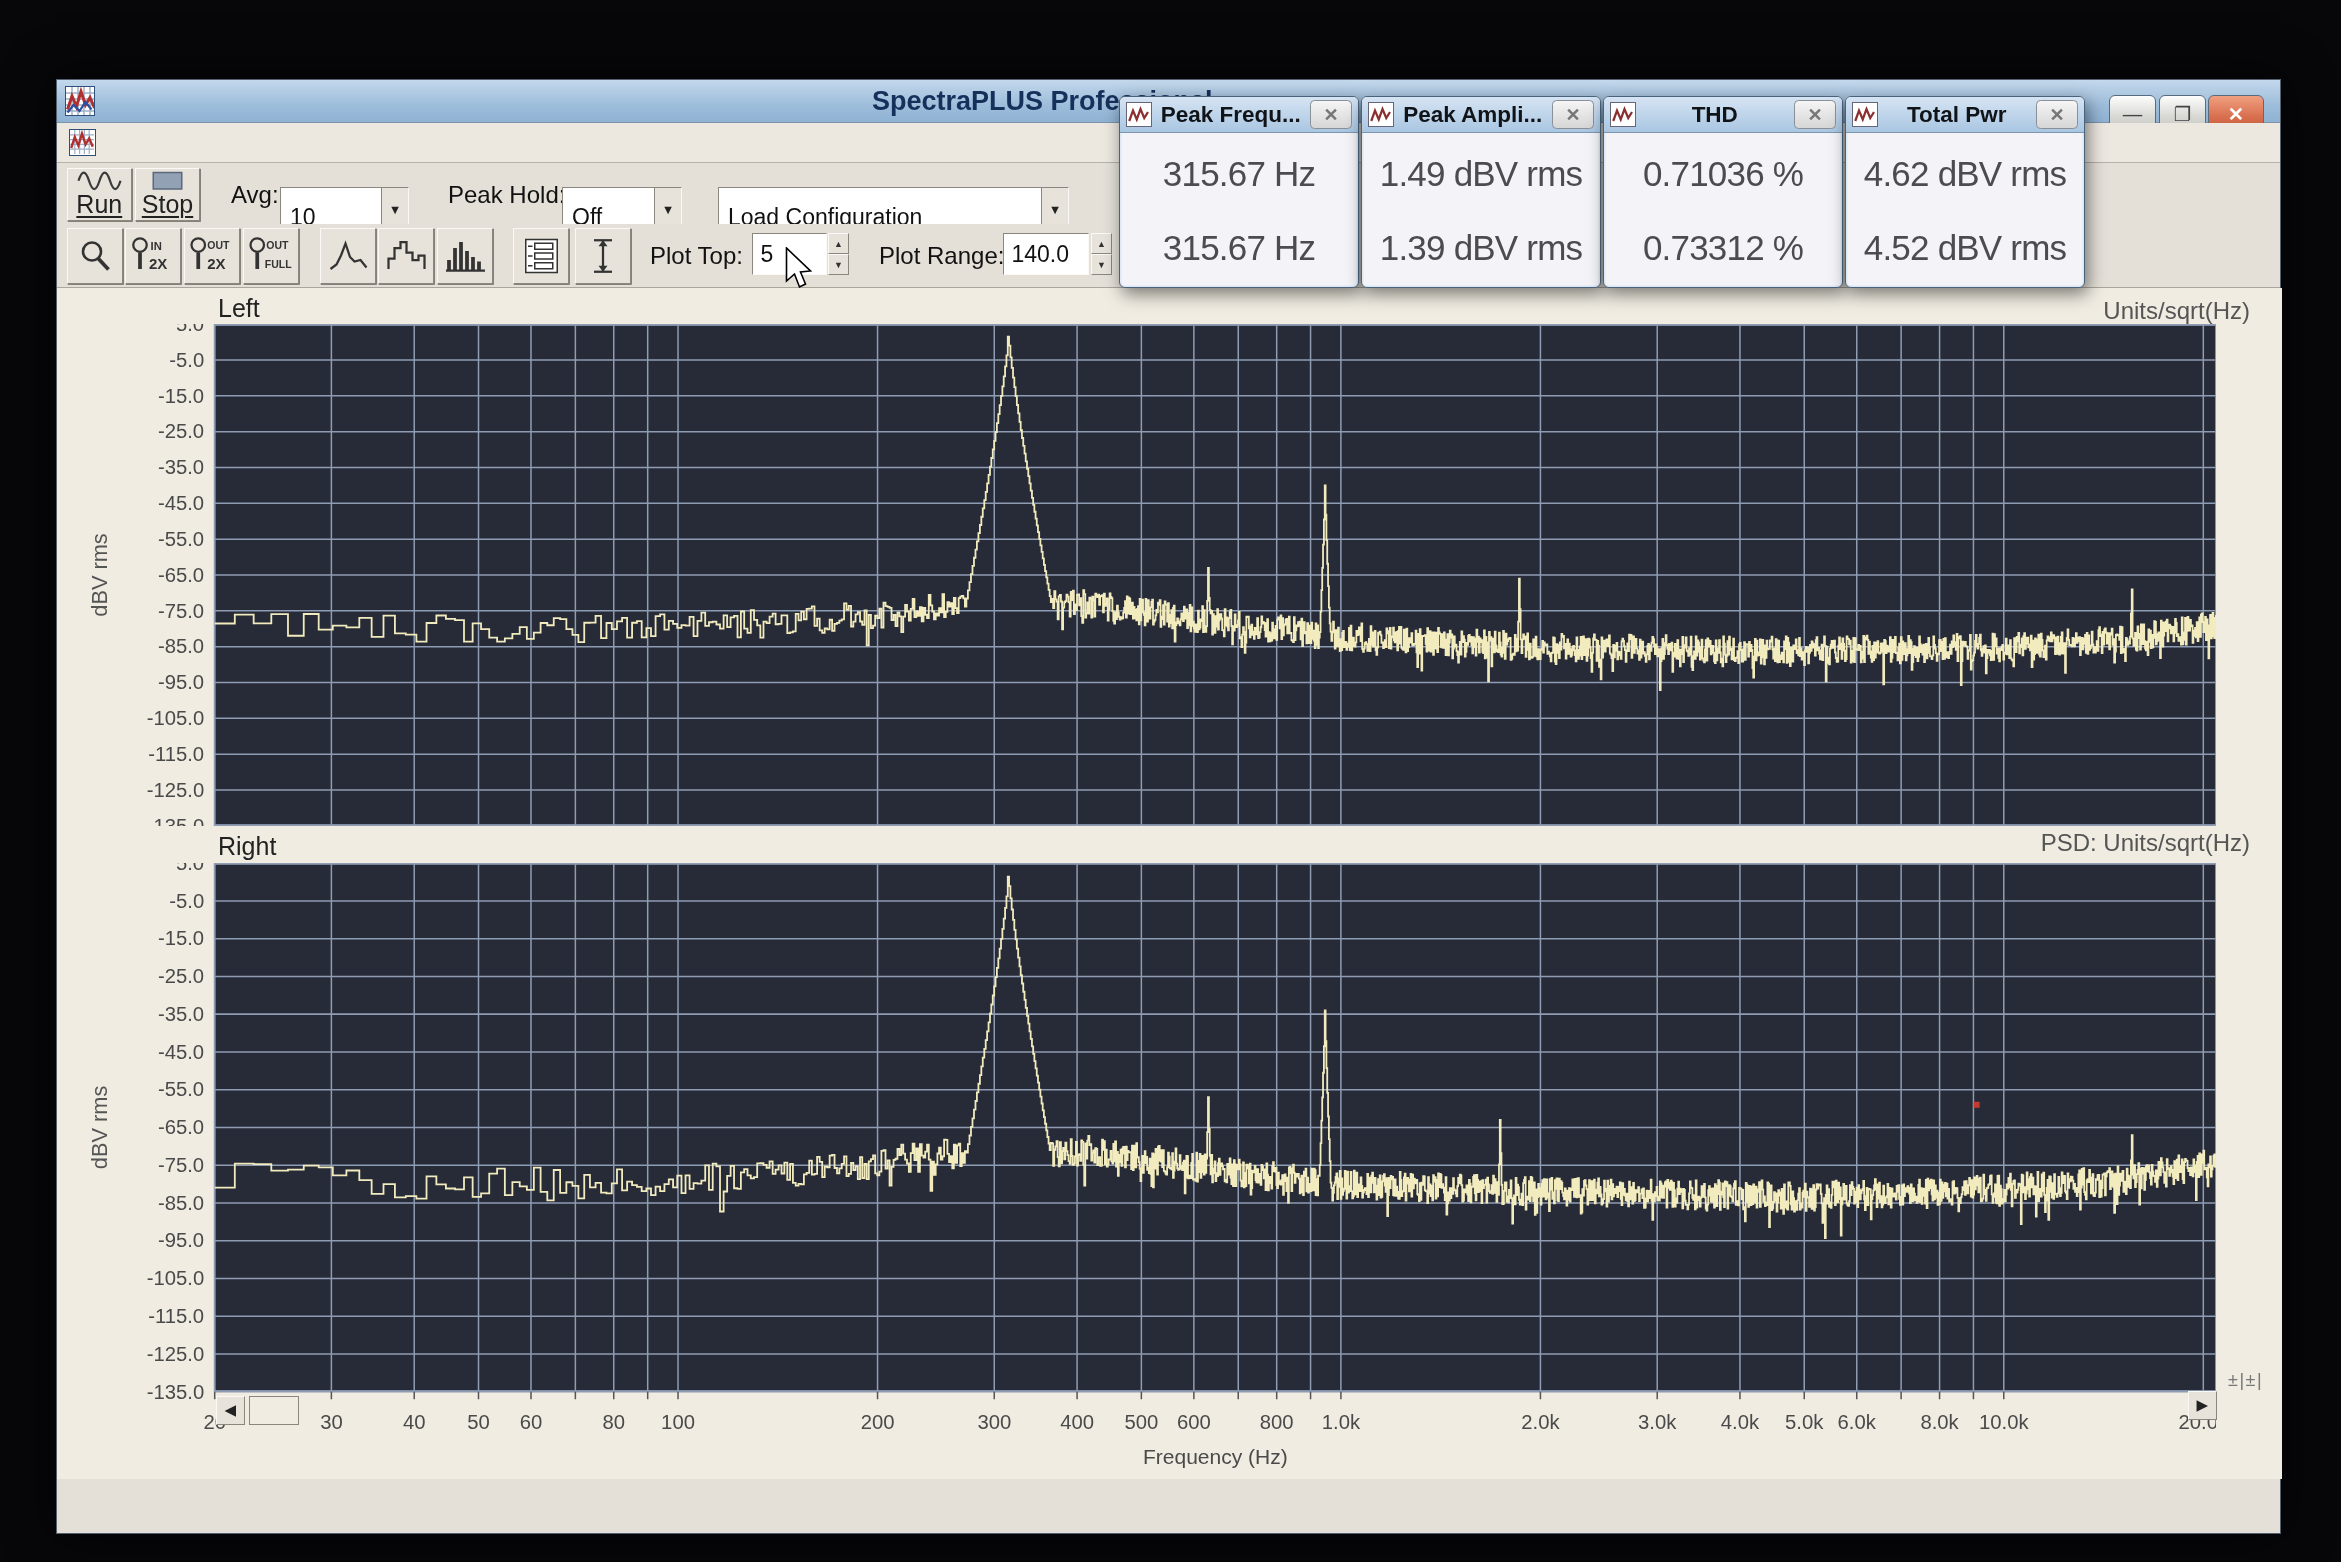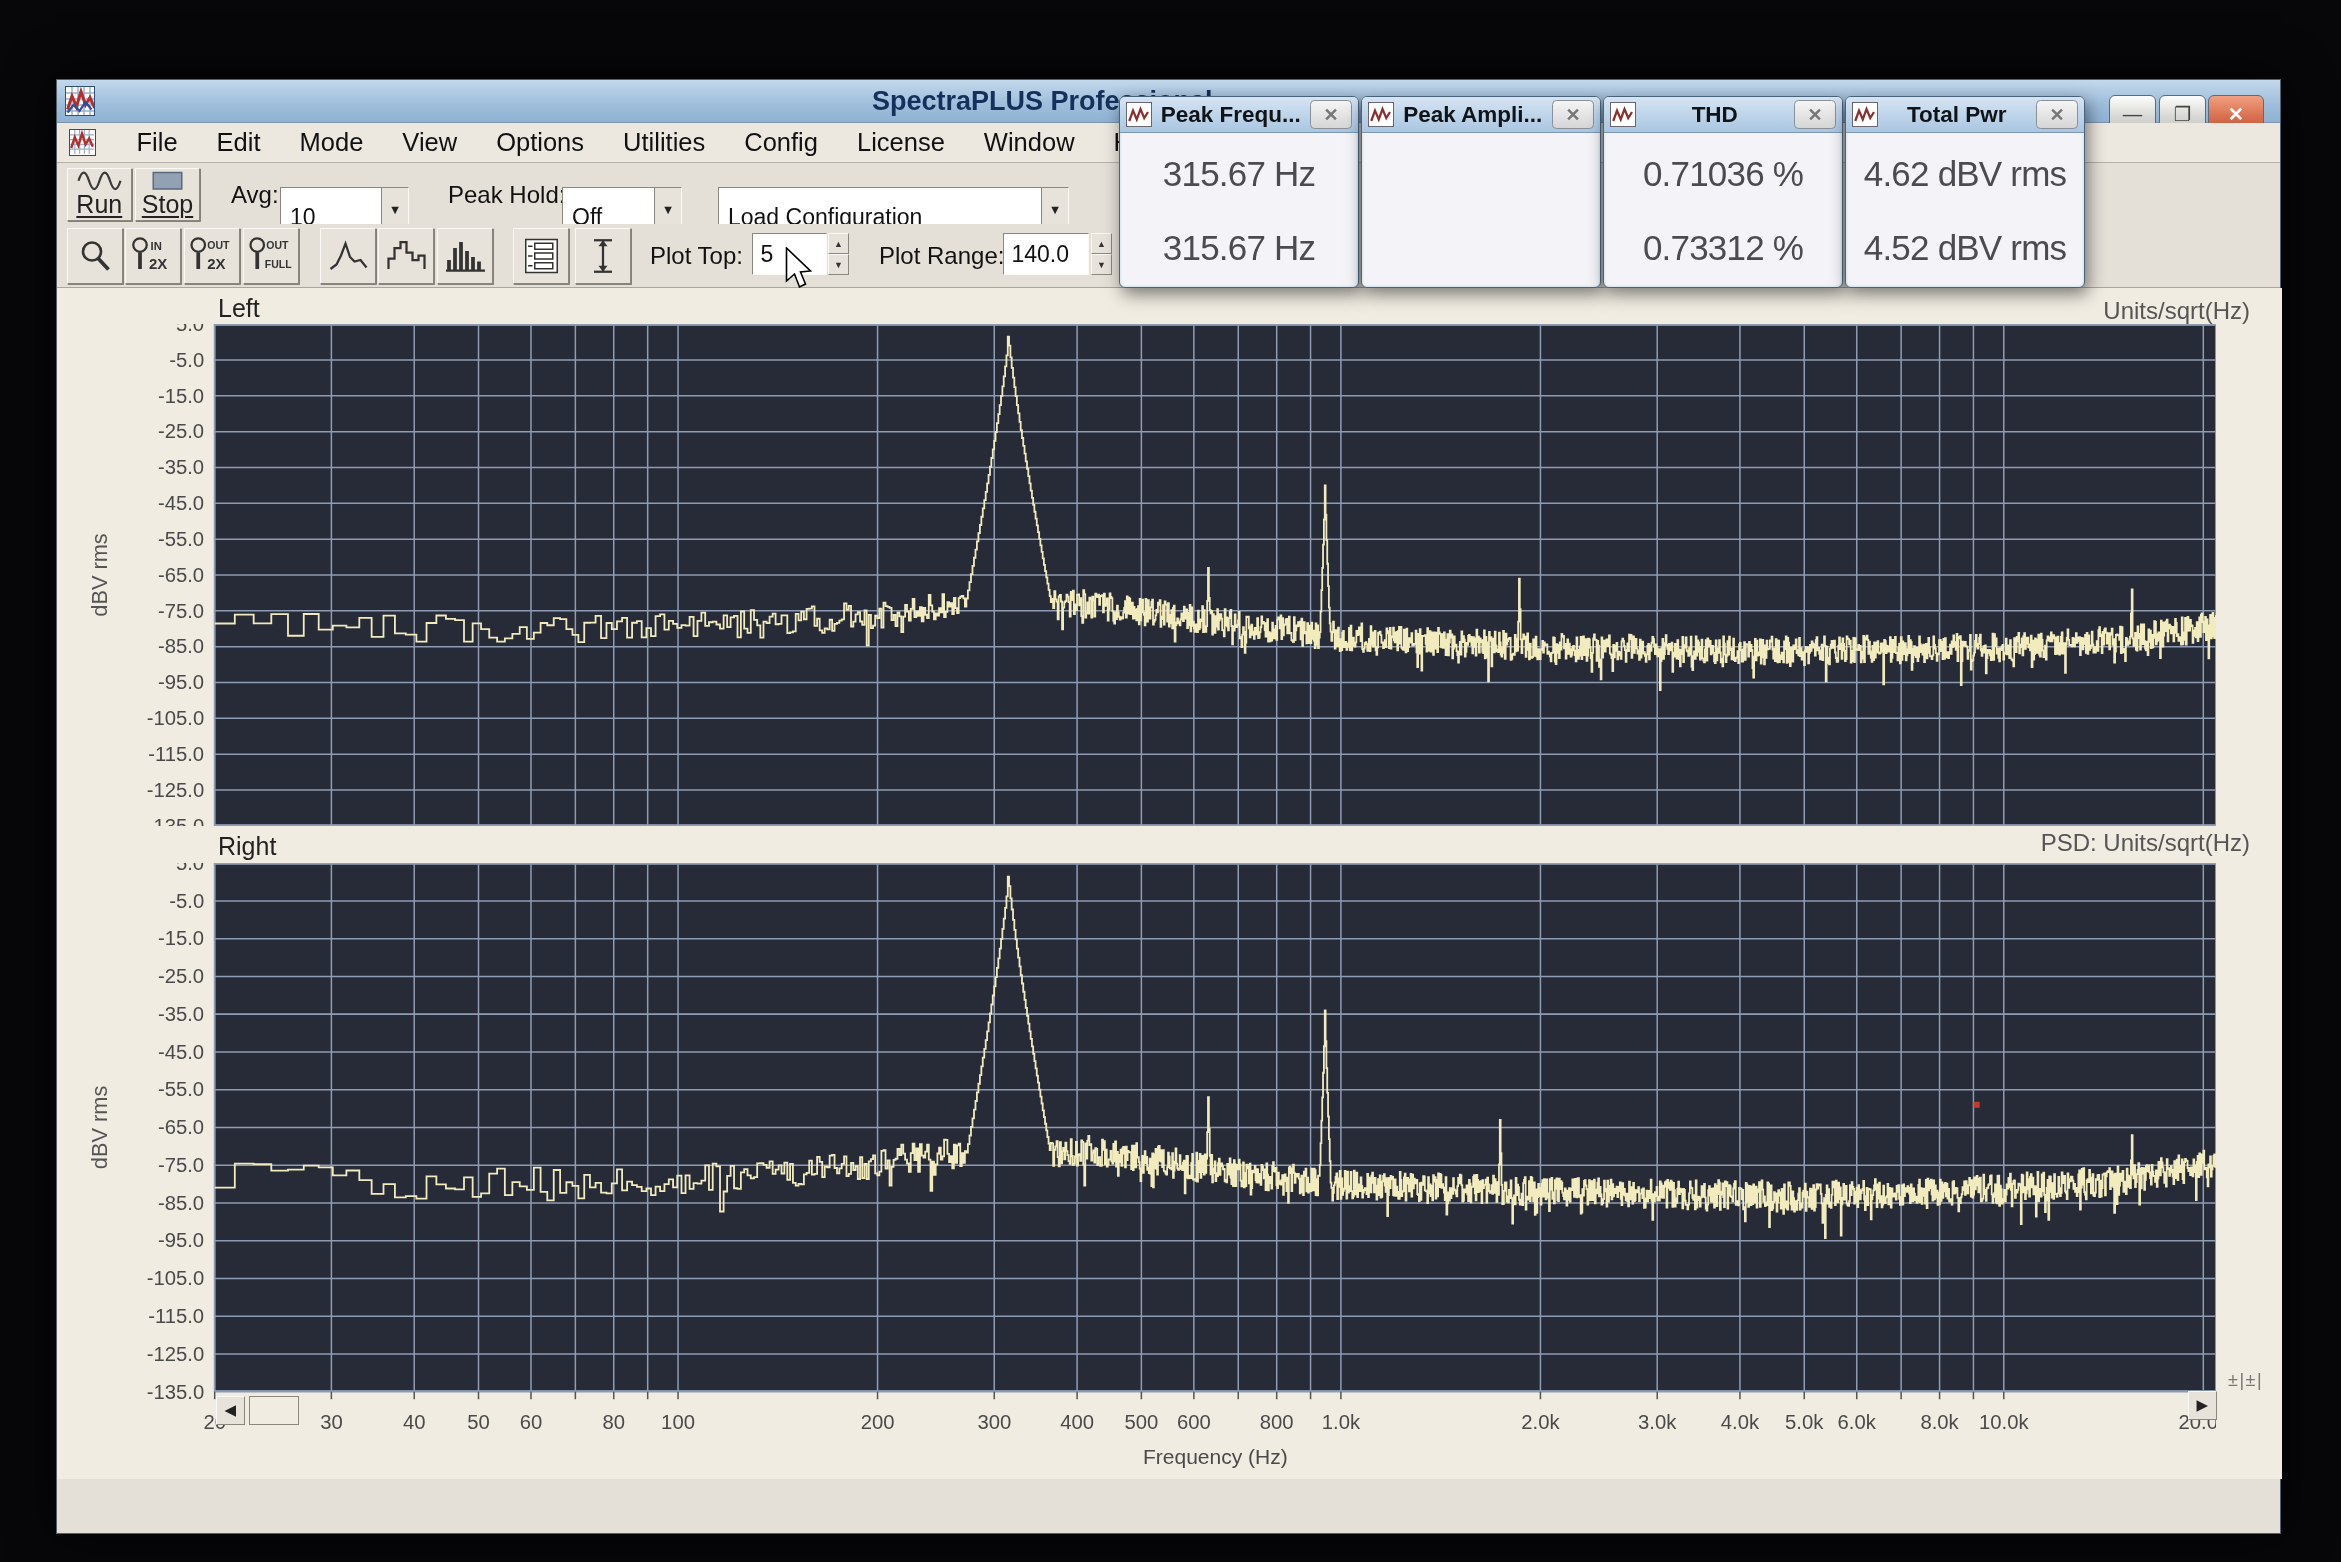--- a/index.html
+++ b/index.html
@@ -118,32 +118,20 @@
       </div>
 
     <div id="menubar">
       <div class="app-icon">
         <svg width="24" height="24" viewBox="0 0 40 40">
           <rect x="0" y="0" width="40" height="40" fill="#fff"></rect>
           <path d="M0,8 H40 M0,16 H40 M0,24 H40 M0,32 H40 M8,0 V40 M16,0 V40 M24,0 V40 M32,0 V40" stroke="#9db0c8" stroke-width="2"></path>
           <path d="M2,30 L8,12 L14,26 L20,6 L26,24 L32,14 L38,28" stroke="#b03030" stroke-width="4" fill="none"></path>
         </svg>
       </div>
-      <ul id="menu-items">
-        <li>File</li>
-        <li>Edit</li>
-        <li>Mode</li>
-        <li>View</li>
-        <li>Options</li>
-        <li>Utilities</li>
-        <li>Config</li>
-        <li>License</li>
-        <li>Window</li>
-        <li>Help</li>
-      </ul>
     </div>
 
     <div class="child-btn" style="left:2124px;">
       <span>—</span>
       </div>
     <div class="child-btn" style="left:2154px;">
       <span>❐</span>
       </div>
     <div class="child-btn" style="left:2184px;">
       <span>✕</span>
@@ -379,20 +367,24 @@
       <div class="meter-icon">
         <svg width="24" height="24" viewBox="0 0 32 32">
             <path d="M3,24 L8,10 L13,22 L18,8 L23,20 L28,12" stroke="#8b3030" stroke-width="3" fill="none"></path>
           </svg>
       </div>
       <span class="mt-text">Peak Ampli...</span>
       <div class="meter-close">
           <span>✕</span>
         </div>
     </div>
+    <div class="meter-body">
+      <span class="meter-val">1.49 dBV rms</span>
+      <span class="meter-val">1.39 dBV rms</span>
+    </div>
   </div>
   <div class="meter" style="left:1603px;">
     <div class="meter-title">
       <div class="meter-icon">
         <svg width="24" height="24" viewBox="0 0 32 32">
             <path d="M3,24 L8,10 L13,22 L18,8 L23,20 L28,12" stroke="#8b3030" stroke-width="3" fill="none"></path>
           </svg>
       </div>
       <span class="mt-text">THD</span>
       <div class="meter-close">

